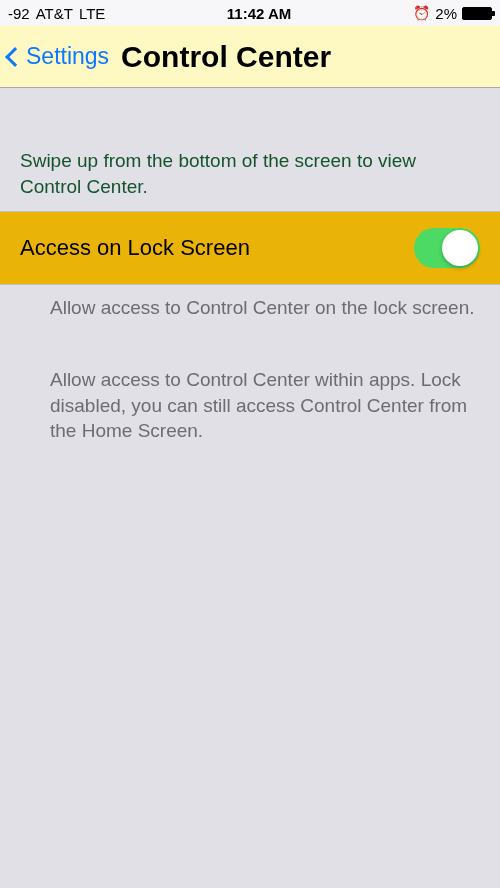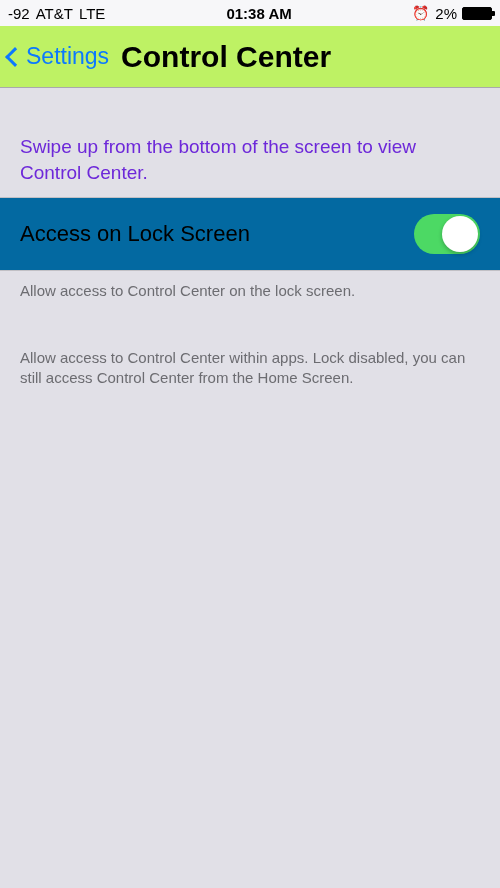--- a/index.html
+++ b/index.html
@@ -35,21 +35,21 @@
       position: absolute;
       right: -4px;
       top: 3px;
       width: 3px;
       height: 5px;
       background: #000;
       border-radius: 0 1px 1px 0;
     }
     .nav-bar {
       height: 62px;
-      background: #bef264;
+      background: #fef9c3;
       border-bottom: 1px solid #a9a9ad;
       display: flex;
       align-items: center;
       padding: 0 8px;
       position: relative;
     }
     .back-button {
       display: flex;
       align-items: center;
       color: #0b79ff;
@@ -66,27 +66,27 @@
       margin-right: 4px;
     }
     .nav-title {
       font-size: 30px;
       font-weight: 600;
       color: #000;
       margin-left: 12px;
     }
     .content { padding-top: 0; }
     .header-text {
-      padding: 46px 20px 12px 20px;
+      padding: 60px 20px 12px 20px;
       font-size: 19px;
-      color: #6d28d9;
+      color: #14532d;
       line-height: 1.35;
     }
     .row {
-      background: #0369a1;
+      background: #eab308;
       border-top: 1px solid #c1c0c5;
       border-bottom: 1px solid #c1c0c5;
       display: flex;
       align-items: center;
       justify-content: space-between;
       padding: 16px 20px;
     }
     .row-label {
       font-size: 22px;
       color: #000;
@@ -105,39 +105,40 @@
       right: 2px;
       top: 2px;
       width: 36px;
       height: 36px;
       background: #fff;
       border-radius: 50%;
       box-shadow: 0 2px 4px rgba(0,0,0,0.25);
     }
     .footer-text {
       padding: 10px 20px 36px 20px;
-      font-size: 15px;
+      font-size: 19px;
       color: #6c6c71;
       line-height: 1.35;
+      margin-left: 30px;
     }
     .alarm-icon {
       display: inline-block;
       font-size: 14px;
     }
   </style>
 </head>
 <body>
 
 <div class="status-bar">
   <div class="status-left">
     <span>-92</span>
     <span>AT&amp;T</span>
     <span>LTE</span>
   </div>
-  <div style="font-weight:600;">01:38 AM</div>
+  <div style="font-weight:600;">11:42 AM</div>
   <div class="status-right">
     <span class="alarm-icon">⏰</span>
     <span>2%</span>
     <span class="battery"></span>
   </div>
 </div>
 
 <div class="nav-bar">
   <div class="back-button">
     <span class="chevron-left"></span>

